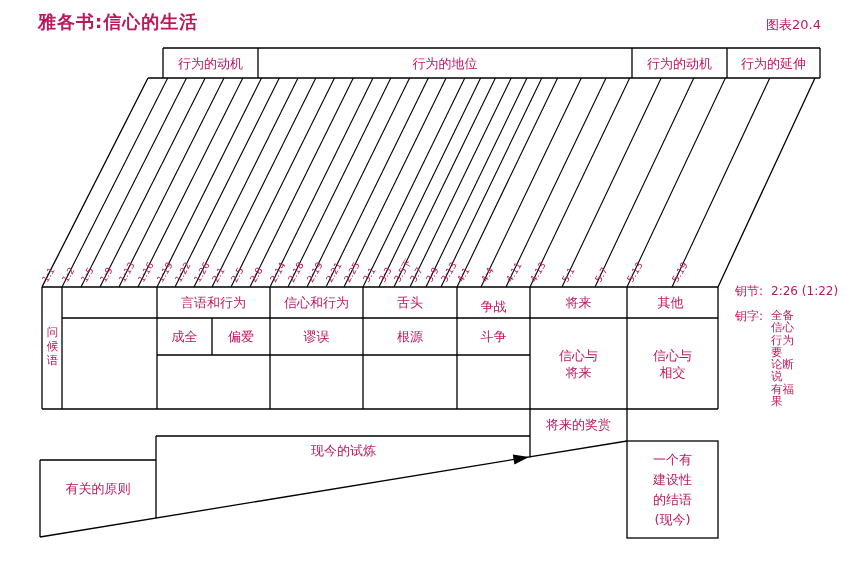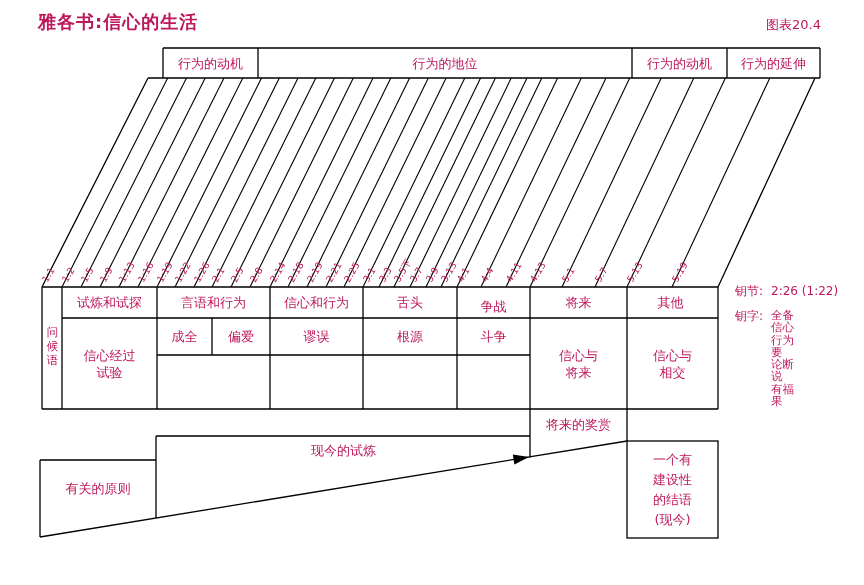--- a/index.html
+++ b/index.html
@@ -128,36 +128,33 @@
       <div class="verse-label" style="left: 513px;">4:11</div>
       <div class="verse-label" style="left: 537px;">4:13</div>
       <div class="verse-label" style="left: 569px;">5:1</div>
       <div class="verse-label" style="left: 602px;">5:7</div>
       <div class="verse-label" style="left: 634px;">5:13</div>
       <div class="verse-label" style="left: 679px;">5:19</div>
     </div>
 
   <div class="vertical-text">问候语</div>
 
-  <div class="cell" style="left:62px;top:287px;width:95px;height:31px;">试炼和试探</div>
   <div class="cell" style="left:157px;top:287px;width:113px;height:31px;">言语和行为</div>
   <div class="cell" style="left:270px;top:287px;width:93px;height:31px;">信心和行为</div>
   <div class="cell" style="left:363px;top:287px;width:94px;height:31px;">舌头</div>
   <div class="cell" style="left:457px;top:287px;width:73px;height:38px;">争战</div>
   <div class="cell" style="left:530px;top:287px;width:97px;height:31px;">将来</div>
   <div class="cell" style="left:627px;top:287px;width:87px;height:31px;">其他</div>
 
   <div class="cell" style="left:157px;top:318px;width:55px;height:37px;">成全</div>
   <div class="cell" style="left:212px;top:318px;width:58px;height:37px;">偏爱</div>
   <div class="cell" style="left:270px;top:318px;width:93px;height:37px;">谬误</div>
   <div class="cell" style="left:363px;top:318px;width:94px;height:37px;">根源</div>
   <div class="cell" style="left:457px;top:318px;width:73px;height:37px;">斗争</div>
 
-  <div class="cell" style="left:62px;top:318px;width:95px;height:91px;">信心经过
-试验</div>
   <div class="cell" style="left:530px;top:318px;width:97px;height:91px;">信心与
 将来</div>
   <div class="cell" style="left:627px;top:318px;width:91px;height:91px;">信心与
 相交</div>
 
 
   <div class="keynote" style="left:735px;top:284px;">
     <span>钥节:</span>
     <span style="margin-left:8px;">2:26 (1:22)</span>
   </div>

